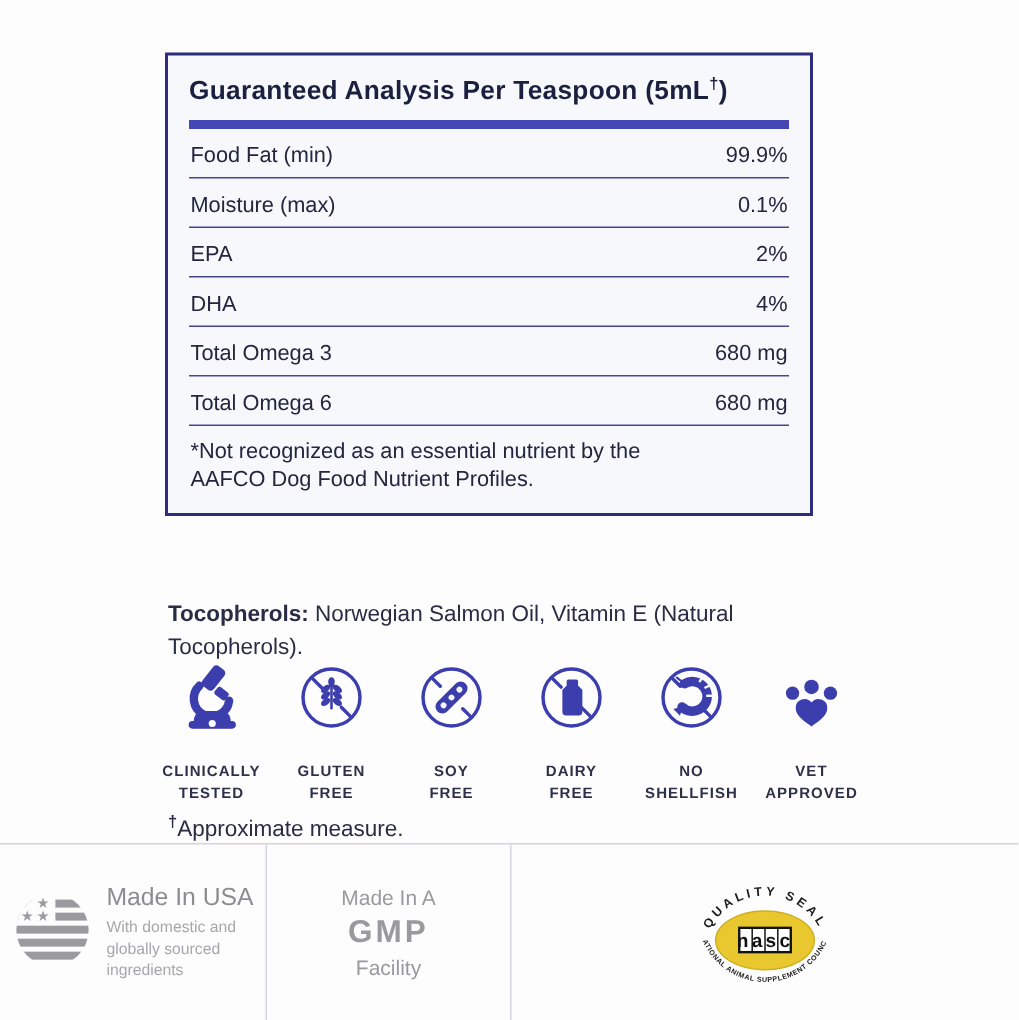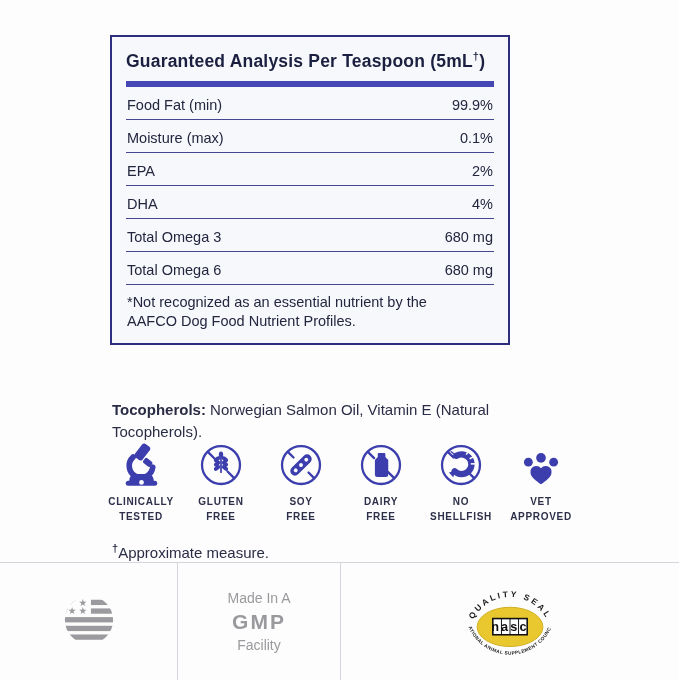--- a/index.html
+++ b/index.html
@@ -4,21 +4,21 @@
 <style>
   html,body{margin:0;padding:0;}
   body{
     width:679px;height:680px;position:relative;overflow:hidden;
     background:#fdfdfd;
     font-family:"Liberation Sans","DejaVu Sans",sans-serif;
     -webkit-font-smoothing:antialiased;
   }
   
   .ga-box{
-    position:absolute;left:110px;top:35px;width:400px;box-sizing:border-box;
+    position:absolute;left:110px;top:35px;width:432px;box-sizing:border-box;
     border:2.5px solid #2e2e7e;background:#f7f8fb;padding:0 14px;
   }
   .ga-title{
     margin:13px 0 0 0;font-size:17.5px;font-weight:bold;color:#1b2040;letter-spacing:.2px;
   }
   .ga-title .sup{font-size:11px;vertical-align:super;}
   .ga-bar{height:6px;background:#4547b5;margin-top:9px;}
   .ga-row{
     display:flex;justify-content:space-between;align-items:baseline;
     padding:8px 1px 6px 1px;border-bottom:1.4px solid #44468f;
@@ -33,21 +33,21 @@
   .ingredients{
     position:absolute;left:112px;top:384px;width:380px;
     font-size:15px;color:#2a2c45;line-height:1.45;
   }
   .ingredients b{font-weight:bold;}
   
   .features{
     position:absolute;left:102px;top:439px;width:478px;
     display:flex;justify-content:space-between;
   }
-  .feature{width:78px;display:flex;flex-direction:column;align-items:center;}
+  .feature{width:78px;display:flex;flex-direction:column;align-items:center;gap:13px;}
   .feature .art{height:49px;display:flex;align-items:flex-end;justify-content:center;}
   .feature .lbl{
     margin-top:7px;font-size:10px;font-weight:600;letter-spacing:.7px;
     color:#2e304a;text-align:center;line-height:1.45;
   }
   
   .measure{
     position:absolute;left:112px;top:527px;font-size:15px;color:#2a2c45;
   }
   .measure .sup{font-size:11px;vertical-align:super;font-weight:bold;}
@@ -246,20 +246,24 @@
           </g>
           <rect x="0" y="0" width="30" height="23.5" fill="#fdfdfd"></rect>
           <g fill="#9b9b9f" font-size="10" font-family="DejaVu Sans, sans-serif">
             <text x="17" y="13">★</text>
             <text x="6" y="22">★</text>
             <text x="17" y="22">★</text>
           </g>
         </g>
       </svg>
     </span>
+    <span class="usa-text">
+      <div class="t1">Made In USA</div>
+      <div class="t2">With domestic and globally sourced ingredients</div>
+    </span>
   </div>
 
 
   <div class="col col-gmp">
     <div class="gmp">
       <div class="t">Made In A</div>
       <div class="big">GMP</div>
       <div class="t">Facility</div>
     </div>
   </div>

